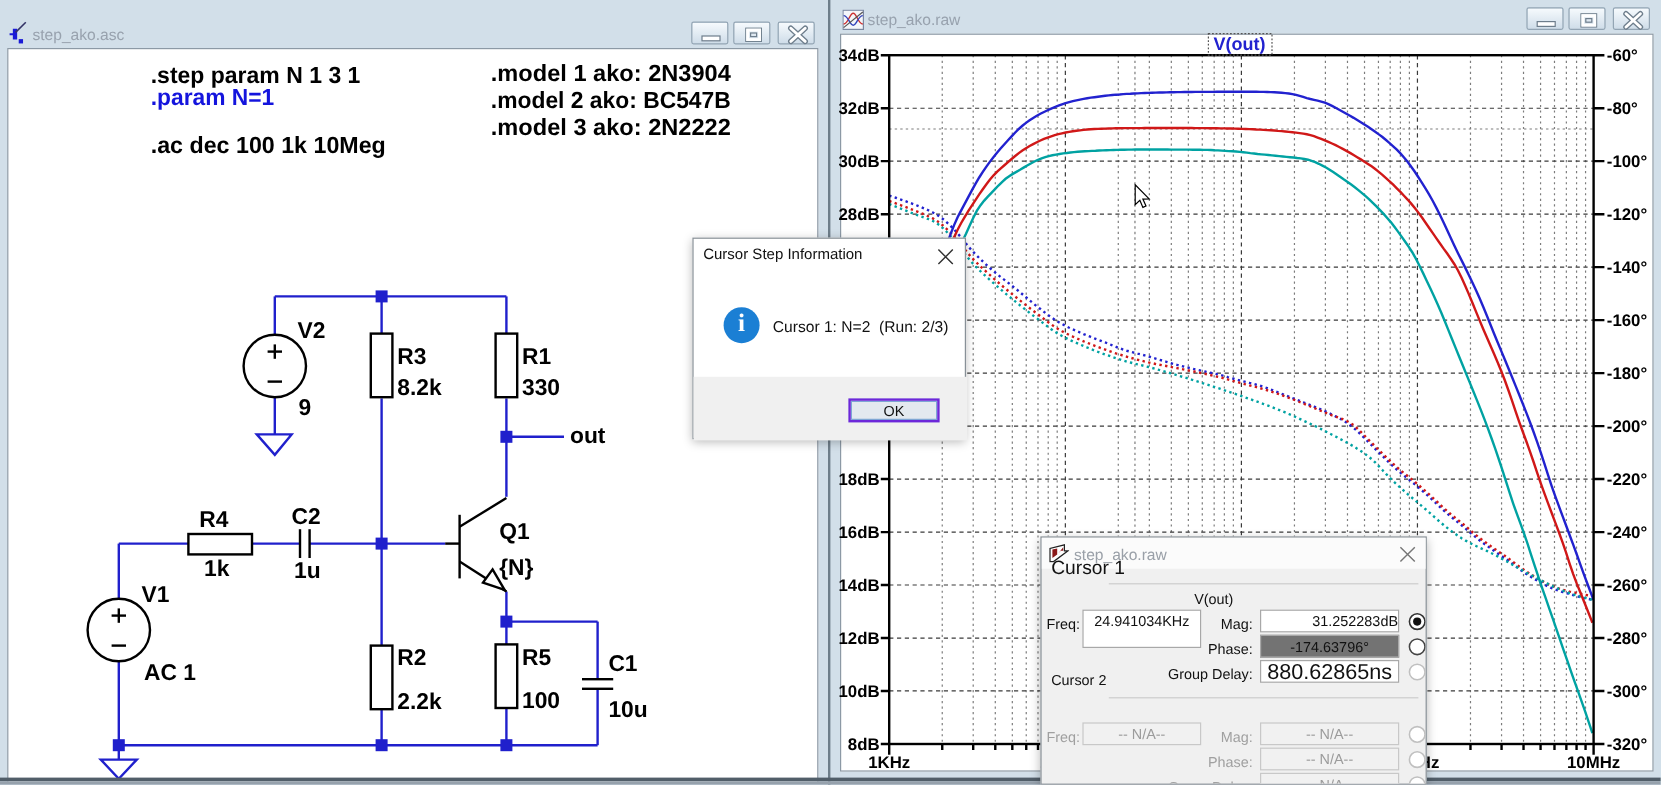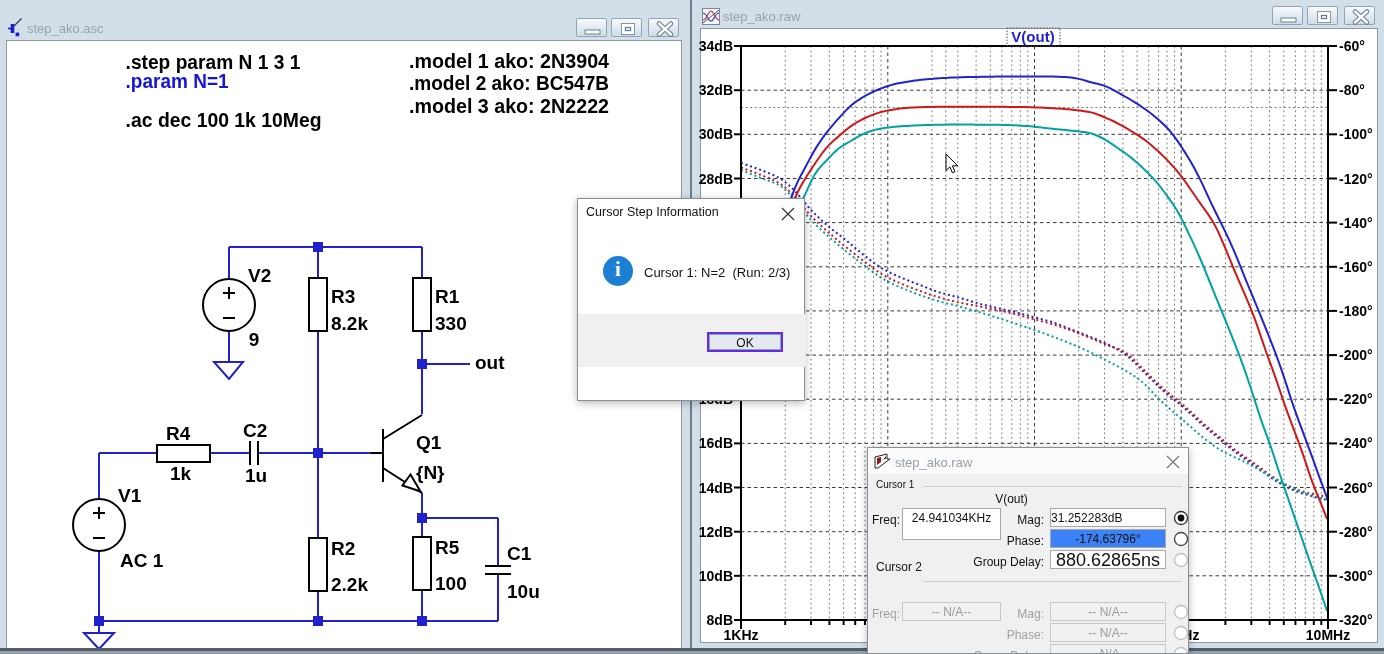--- a/index.html
+++ b/index.html
@@ -317,50 +317,50 @@
       <text x="1339" y="625.0">-320°</text>
 <text x="741.0" y="640" text-anchor="middle">1KHz</text>
       <text x="887.8" y="640" text-anchor="middle">10KHz</text>
       <text x="1034.5" y="640" text-anchor="middle">100KHz</text>
       <text x="1181.2" y="640" text-anchor="middle">1MHz</text>
       <text x="1328.0" y="640" text-anchor="middle">10MHz</text>
 </g>
 <rect x="1007" y="28" width="53" height="18" fill="none" stroke="#555" stroke-width="1" stroke-dasharray="1.5,1.5"></rect>
 <text x="1033" y="42" text-anchor="middle" font-family="Liberation Sans, sans-serif" font-size="15" font-weight="bold" fill="#2222cf">V(out)</text>
 </svg>
-<div style="position:absolute;left:577px;top:198px;width:228px;height:203px;background:#fff;border:1px solid #889097;box-shadow:0 2px 8px rgba(0,0,0,0.28)">
+<div style="position:absolute;left:577px;top:198px;width:228px;height:168px;background:#fff;border:1px solid #889097;box-shadow:0 2px 8px rgba(0,0,0,0.28)">
 <div style="position:absolute;left:8px;top:6px;font-size:12.5px;color:#111">Cursor Step Information</div>
 <svg width="14" height="14" style="position:absolute;left:203px;top:8px">
       <path d="M1 1 L13 13 M13 1 L1 13" stroke="#333" stroke-width="1.2"></path>
     </svg>
 <div style="position:absolute;left:25px;top:57px;width:30px;height:30px;border-radius:50%;background:#1b7fd4"></div>
 <div style="position:absolute;left:25px;top:57px;width:30px;height:30px;text-align:center;font-family:'Liberation Serif',serif;font-size:21px;font-weight:bold;color:#fff;line-height:27px">i</div>
 <div style="position:absolute;left:66px;top:66px;font-size:13px;color:#111">Cursor 1: N=2&nbsp; (Run: 2/3)</div>
 <div style="position:absolute;left:0;top:115px;width:228px;height:53px;background:#f0f0f0"></div>
 <div style="position:absolute;left:129px;top:133px;width:76px;height:20px;background:#e3e9ef;border:2px solid #6d28d9;box-shadow:0 0 0 1px #7ea6d4 inset;font-size:12px;text-align:center;line-height:19px;color:#111">OK</div>
 </div>
 <div style="position:absolute;left:867px;top:447px;width:322px;height:207px;background:#f0f0f0;border:1px solid #889097;box-shadow:0 2px 8px rgba(0,0,0,0.28);overflow:hidden">
 <div style="position:absolute;left:0;top:0;width:322px;height:26px;background:#fbfbfb"></div>
 <svg width="17" height="16" style="position:absolute;left:6px;top:5px">
 <path d="M1 15 L1 4 L13 1 L13 6 L16 6 L4 15 Z" fill="#fff" stroke="#222" stroke-width="1"></path>
 <path d="M3 12 L3 5 L7 4 L7 9 Z M8 8 L12 3 L12 6 L10 6 Z" fill="#8b1a1a"></path>
 </svg>
 <div style="position:absolute;left:27px;top:7px;font-size:13px;color:#9aa0a8">step_ako.raw</div>
 <svg width="14" height="14" style="position:absolute;left:298px;top:7px">
       <path d="M1 1 L13 13 M13 1 L1 13" stroke="#777" stroke-width="1.2"></path>
     </svg>
-<div style="position:absolute;left:8px;top:31px;font-size:10px;color:#111">Cursor 1</div>
+<div style="position:absolute;left:8px;top:17px;font-size:16px;color:#111">Cursor 1</div>
 <div style="position:absolute;left:56px;top:38px;width:258px;height:1px;background:#cdcdcd"></div>
 <div style="position:absolute;left:0;top:44px;width:287px;text-align:center;font-size:12px;color:#111">V(out)</div>
 <div style="position:absolute;left:-118px;top:65px;width:150px;text-align:right;font-size:12px;color:#111">Freq:</div>
 <div style="position:absolute;left:34px;top:60px;width:99px;height:32px;background:#fff;border:1px solid #a8a8a8;font-size:12px;color:#111;text-align:center;line-height:19px">24.941034KHz</div>
 <div style="position:absolute;left:26px;top:65px;width:150px;text-align:right;font-size:12px;color:#111">Mag:</div>
-<div style="position:absolute;left:182px;top:60px;width:116px;height:19px;background:#fff;border:1px solid #a8a8a8;font-size:12px;color:#111;text-align:left;line-height:19px">31.252283dB</div>
+<div style="position:absolute;left:182px;top:60px;width:116px;height:19px;background:#fff;border:1px solid #a8a8a8;font-size:12px;color:#111;text-align:right;line-height:19px">31.252283dB</div>
 <div style="position:absolute;left:26px;top:86px;width:150px;text-align:right;font-size:12px;color:#111">Phase:</div>
-<div style="position:absolute;left:182px;top:81px;width:116px;height:19px;background:#3b82f6;border:1px solid #a8a8a8;font-size:12px;color:#111;text-align:center;line-height:19px">-174.63796°</div>
+<div style="position:absolute;left:182px;top:81px;width:116px;height:19px;background:#737373;border:1px solid #a8a8a8;font-size:12px;color:#111;text-align:center;line-height:19px">-174.63796°</div>
 <div style="position:absolute;left:26px;top:107px;width:150px;text-align:right;font-size:12px;color:#111">Group Delay:</div>
 <div style="position:absolute;left:182px;top:102px;width:116px;height:19px;background:#fff;border:1px solid #a8a8a8;font-size:18px;color:#111;text-align:center;line-height:19px">880.62865ns</div>
 <div style="position:absolute;left:8px;top:112px;font-size:12px;color:#111">Cursor 2</div>
 <div style="position:absolute;left:56px;top:133px;width:258px;height:1px;background:#cdcdcd"></div>
 <div style="position:absolute;left:-118px;top:159px;width:150px;text-align:right;font-size:12px;color:#a0a0a0">Freq:</div>
 <div style="position:absolute;left:34px;top:154px;width:99px;height:19px;background:#f1f1f1;border:1px solid #c8c8c8;font-size:12px;color:#9b9b9b;text-align:center;line-height:19px">-- N/A--</div>
 <div style="position:absolute;left:26px;top:159px;width:150px;text-align:right;font-size:12px;color:#a0a0a0">Mag:</div>
 <div style="position:absolute;left:182px;top:154px;width:116px;height:19px;background:#f1f1f1;border:1px solid #c8c8c8;font-size:12px;color:#9b9b9b;text-align:center;line-height:19px">-- N/A--</div>
 <div style="position:absolute;left:26px;top:180px;width:150px;text-align:right;font-size:12px;color:#a0a0a0">Phase:</div>
 <div style="position:absolute;left:182px;top:175px;width:116px;height:19px;background:#f1f1f1;border:1px solid #c8c8c8;font-size:12px;color:#9b9b9b;text-align:center;line-height:19px">-- N/A--</div>

